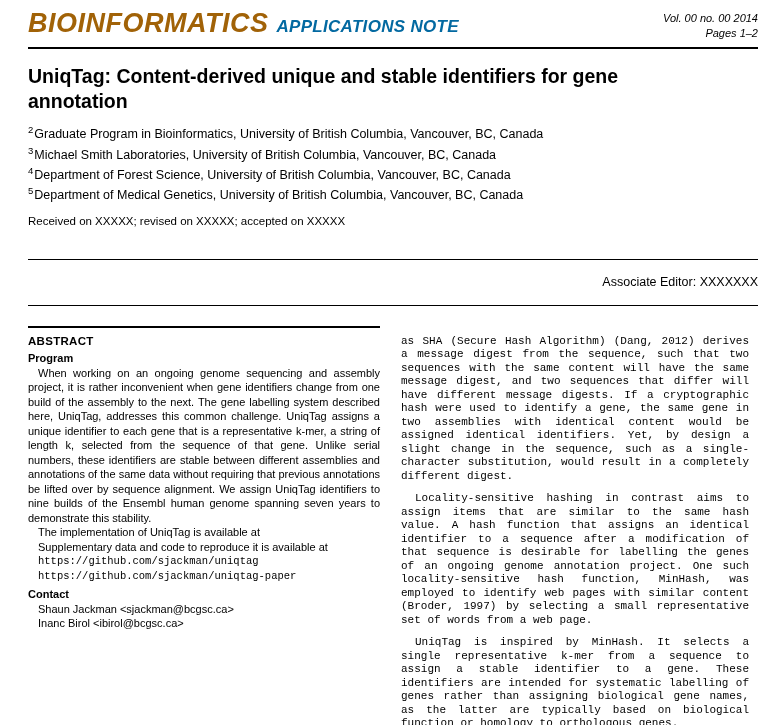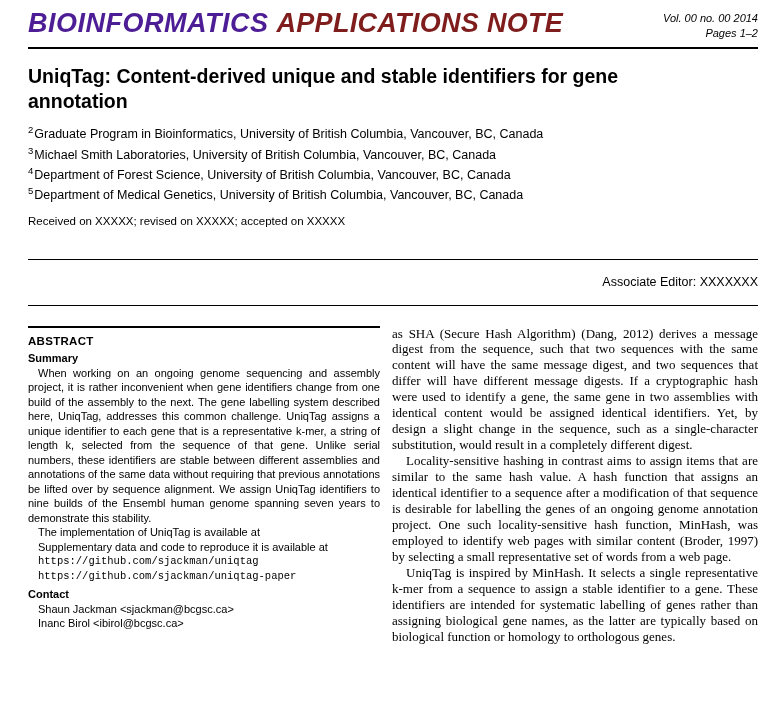--- a/index.html
+++ b/index.html
@@ -10,25 +10,25 @@
     color: #000;
     overflow: hidden;
   }
   .page { width: 782px; height: 725px; padding: 8px 24px 0 28px; }
 
   
   .masthead { display: flex; justify-content: space-between; align-items: flex-start; }
   .masthead-left { white-space: nowrap; }
   .journal-name {
     font-style: italic; font-weight: bold; font-size: 27px;
-    color: #4c1d95; letter-spacing: 0.5px;
+    color: #a16207; letter-spacing: 0.5px;
   }
   .section-name {
-    font-style: italic; font-weight: bold; font-size: 27px;
-    color: #7f1d1d; margin-left: 8px; letter-spacing: 0.3px;
+    font-style: italic; font-weight: bold; font-size: 17px;
+    color: #0369a1; margin-left: 8px; letter-spacing: 0.3px;
   }
   .masthead-right {
     text-align: right; font-style: italic; font-size: 11px;
     line-height: 1.35; padding-top: 3px;
   }
 
   .rule { border: 0; border-top: 1px solid #000; margin: 0; }
   .rule-header { border-top: 2px solid #000; margin-top: 6px; }
   .rule-thin-1 { margin-top: 32px; }
   .rule-thin-2 { margin-top: 0; }
@@ -59,22 +59,22 @@
   }
   .abs-text.first-indent { text-indent: 10px; }
   .pad { margin-left: 10px; }
   .mono {
     font-family: "Liberation Mono", monospace;
     font-size: 10.5px; line-height: 1.4;
     text-align: left;
   }
 
   .body-text {
-    font-family: Liberation Serif, serif;
-    font-size: 13px; line-height: 1.23; margin: 0;
+    font-family: Liberation Mono, monospace;
+    font-size: 11px; line-height: 1.23; margin: 9px;
     text-align: justify;
   }
   .body-text.first-indent { text-indent: 14px; }
 </style>
 </head>
 <body>
 
 <div class="page">
 
   <header class="masthead">
@@ -103,21 +103,21 @@
 
   <p class="editor">Associate Editor: XXXXXXX</p>
 
   <div class="rule rule-thin-2"></div>
 
   <div class="columns">
 
     <div class="col-left">
       <div class="abstract-rule"></div>
       <h2 class="abs-heading">ABSTRACT</h2>
-      <h3 class="abs-sub">Summary</h3>
+      <h3 class="abs-sub">Program</h3>
       <p class="abs-text first-indent">When working on an ongoing genome sequencing and assembly project, it is rather inconvenient when gene identifiers change from one build of the assembly to the next. The gene labelling system described here, UniqTag, addresses this common challenge. UniqTag assigns a unique identifier to each gene that is a representative k-mer, a string of length k, selected from the sequence of that gene. Unlike serial numbers, these identifiers are stable between different assemblies and annotations of the same data without requiring that previous annotations be lifted over by sequence alignment. We assign UniqTag identifiers to nine builds of the Ensembl human genome spanning seven years to demonstrate this stability.</p>
       <p class="abs-text pad">The implementation of UniqTag is available at</p>
       <p class="abs-text pad">Supplementary data and code to reproduce it is available at</p>
       <p class="abs-text mono pad">https://github.com/sjackman/uniqtag</p>
       <p class="abs-text mono pad">https://github.com/sjackman/uniqtag-paper</p>
       <h3 class="abs-sub">Contact</h3>
       <p class="abs-text pad">Shaun Jackman &lt;sjackman@bcgsc.ca&gt;</p>
       <p class="abs-text pad">Inanc Birol &lt;ibirol@bcgsc.ca&gt;</p>
     </div>
 

